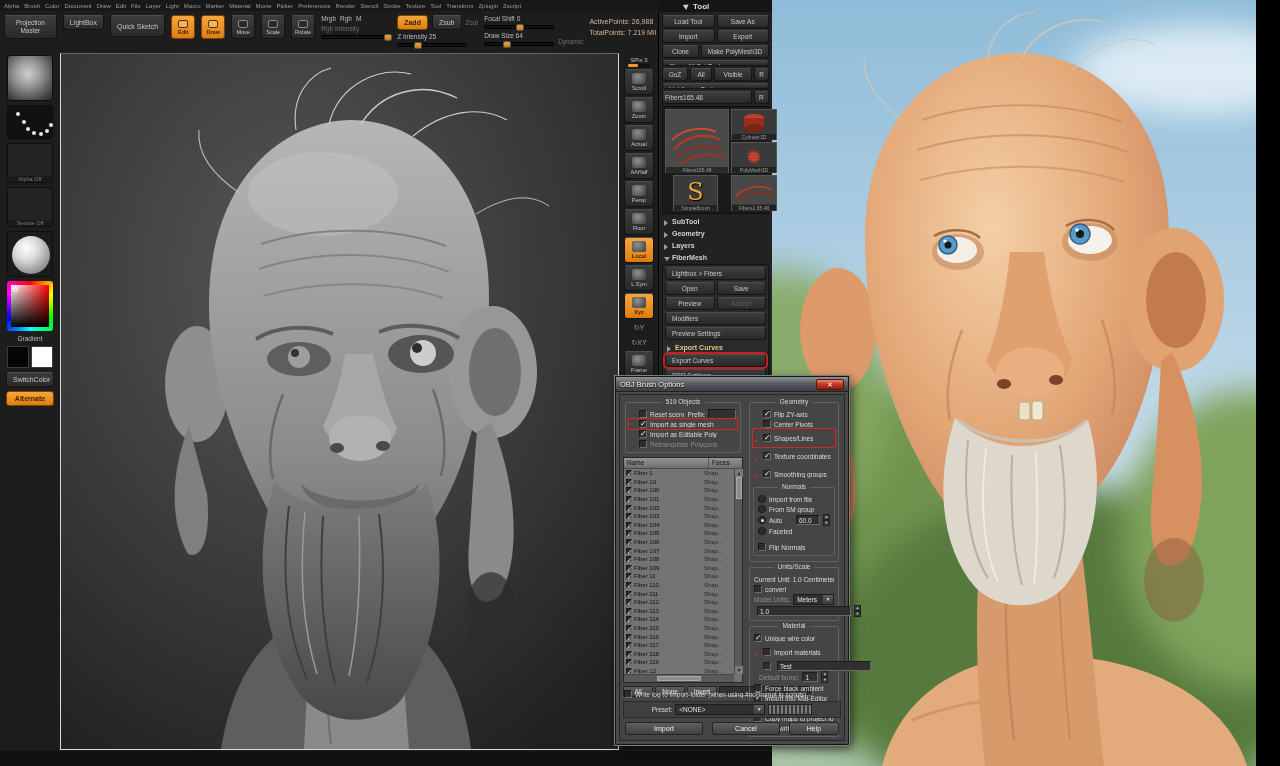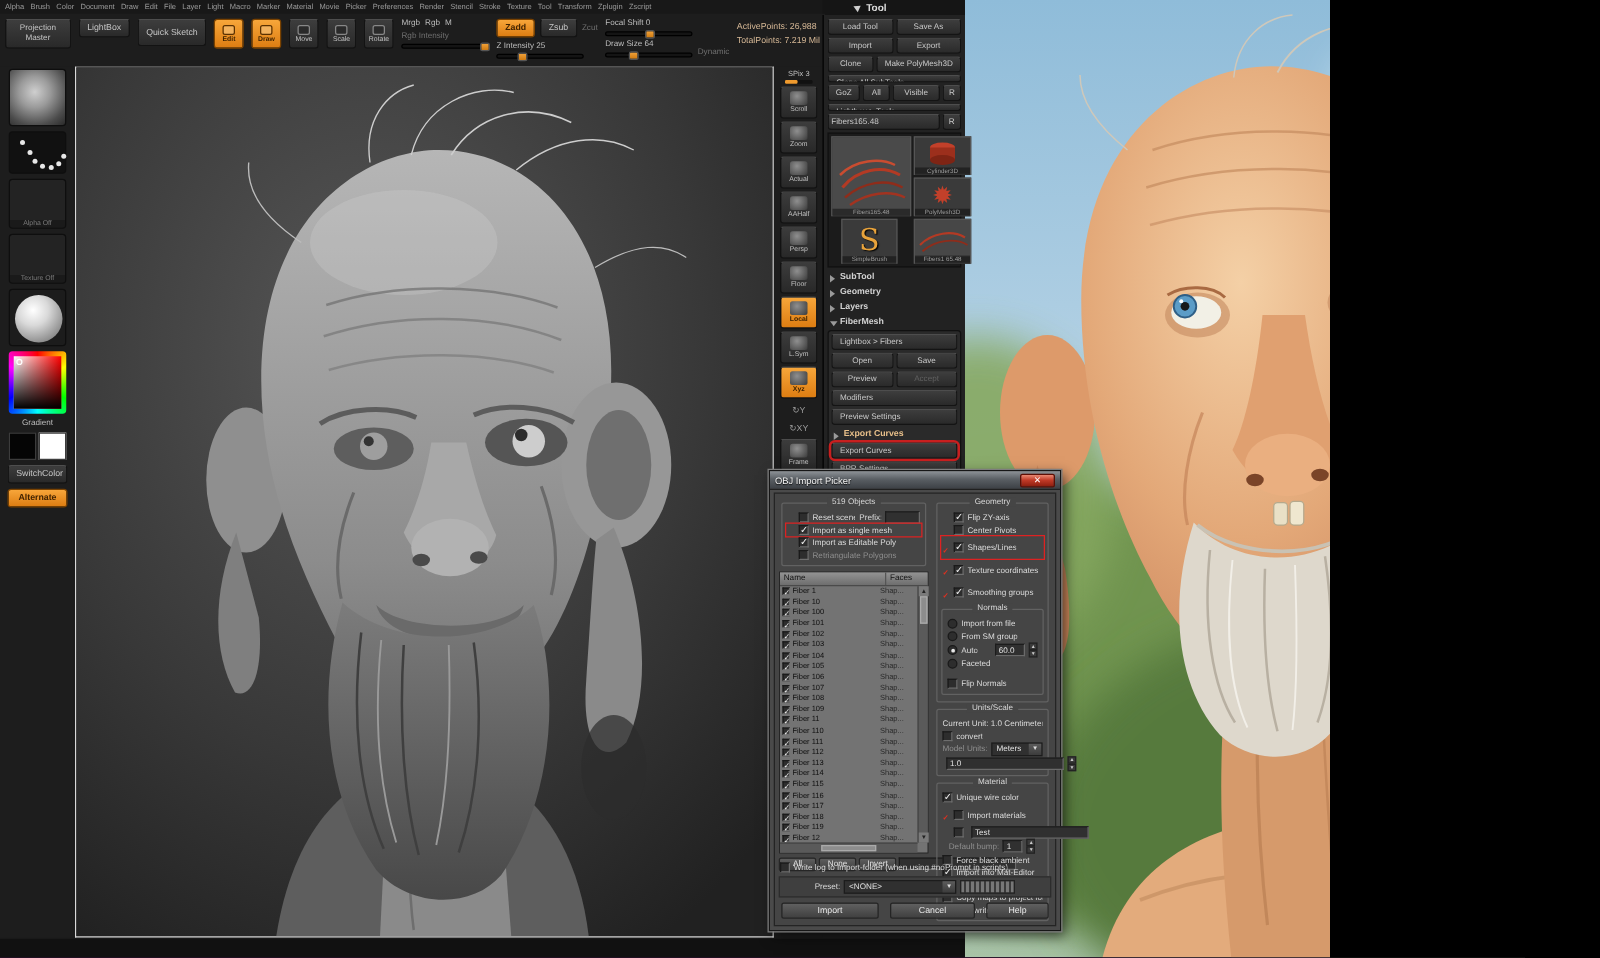--- a/index.html
+++ b/index.html
@@ -1,17 +1,17 @@
 <!DOCTYPE html>
 <html><head>
 <meta charset="utf-8">
 <style>
   * { margin:0; padding:0; box-sizing:border-box; }
   body { font-family:"Liberation Sans", sans-serif; background:#000; }
-  .screen { position:relative; width:1064px; height:766px; overflow:hidden; background:#701a75; }
+  .screen { position:relative; width:1256px; height:766px; overflow:hidden; background:#c4b5fd; }
 
   
   .photo { position:absolute; left:772px; top:0; width:508px; height:766px; }
   .photo svg { display:block; }
 
   
   .zbrush { position:absolute; left:0; top:0; width:772px; height:766px; background:#1d1d1d; }
 
   .menubar { position:absolute; left:0; top:0; width:660px; height:11px; background:#181818;
              display:flex; align-items:center; gap:5px; padding:0 4px; }
@@ -638,21 +638,21 @@
 
       <div class="sec-hdr">Geometry HD</div>
           <div class="sec-hdr">Preview</div>
           <div class="sec-hdr">Surface</div>
         </div>
     </div>
   </div>
 
   <div class="dialog">
     <div class="dlg-title">
-      <span class="t">OBJ Import Picker</span>
+      <span class="t">OBJ Brush Options</span>
       <button class="dlg-close">✕</button>
     </div>
     <div class="dlg-body">
 
       <div class="dcol-l">
         <div class="group">
           <span class="gtitle">519 Objects</span>
           <div class="drow">
             <span class="redmark"></span>
             <span class="cb"></span>

